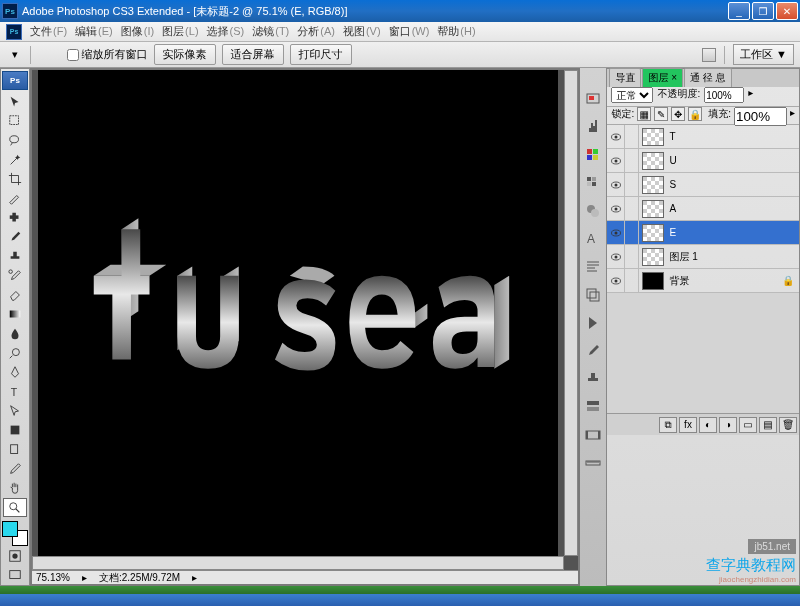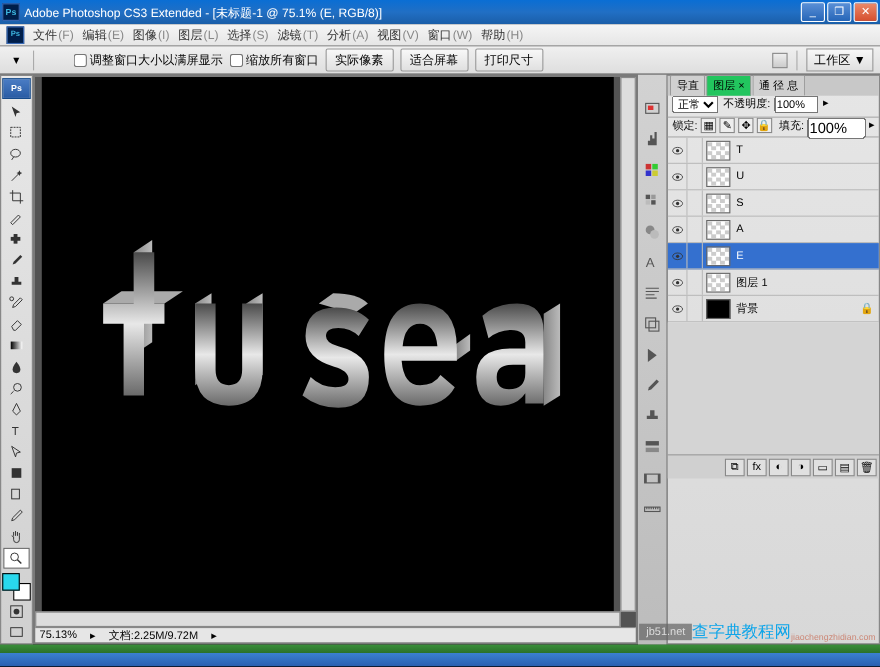--- a/index.html
+++ b/index.html
@@ -65,30 +65,30 @@
 .layer .eye { width: 18px; height: 100%; display: flex; align-items: center; justify-content: center; border-right: 1px solid #bbb; cursor: pointer; }
 .layer .link { width: 14px; height: 100%; border-right: 1px solid #bbb; }
 .layer .thumb { width: 22px; height: 18px; margin: 0 3px; background: repeating-conic-gradient(#ccc 0 25%, #fff 0 50%) 0/8px 8px; border: 1px solid #666; }
 .layer .thumb.black { background: #000; }
 .layer .name { flex: 1; padding-left: 2px; font-size: 10px; }
 .layer-pad { height: 120px; background: #d4d4d4; }
 .panel-foot { height: 22px; background: #d0d0d0; border-top: 1px solid #999; display: flex; align-items: center; justify-content: flex-end; gap: 2px; padding: 0 2px; }
 .foot-btn { width: 18px; height: 16px; border: 1px solid #888; background: #e0e0e0; display: flex; align-items: center; justify-content: center; cursor: pointer; }
 
 .taskbar { position: absolute; left: 0; right: 0; bottom: 0; height: 20px; background: linear-gradient(#3a8f3a,#2a6f2a 40%,#3a7fd0 40%,#2a5fb0); }
-.watermark { position: absolute; right: 4px; bottom: 22px; display: flex; align-items: flex-end; font-size: 10px; color: #888; }
+.watermark { position: absolute; right: 4px; bottom: 22px; display: flex; flex-direction: column; align-items: flex-end; font-size: 10px; color: #888; }
 .watermark .jb { background: rgba(100,100,100,0.7); color: #ddd; padding: 2px 6px; margin-bottom: 2px; }
 .watermark .zd { color: #0ea5e9; font-size: 15px; }
 </style>
 </head>
 <body>
 
 <div class="titlebar">
   <span class="icon">Ps</span>
-  <span class="title">Adobe Photoshop CS3 Extended - [未标题-1 @ 75.1% (E, RGB/8)]</span>
+  <span class="title">Adobe Photoshop CS3 Extended - [未标题-2 @ 75.1% (E, RGB/8)]</span>
   <div class="winbtns">
     <div class="winbtn">_</div>
     <div class="winbtn">❐</div>
     <div class="winbtn close">✕</div>
   </div>
 </div>
 
 <div class="menubar">
   <span class="appicon">Ps</span>
   <span class="mitem"><span>文件</span><span class="mkey">(F)</span></span>
@@ -119,24 +119,20 @@
     </span>
   <span class="opt-tool">
       <svg viewBox="0 0 16 16">
         <circle cx="6" cy="6" r="4" fill="none" stroke="#333"></circle>
         <line x1="9" y1="9" x2="13" y2="13" stroke="#333" stroke-width="1.5"></line>
         <line x1="4" y1="6" x2="8" y2="6" stroke="#333"></line>
       </svg>
     </span>
   <label class="opt-check">
       <input type="checkbox" style="">
-      <span>调整窗口大小以满屏显示</span>
-    </label>
-  <label class="opt-check">
-      <input type="checkbox" style="">
       <span>缩放所有窗口</span>
     </label>
   <button class="opt-btn">实际像素</button>
   <button class="opt-btn">适合屏幕</button>
   <button class="opt-btn">打印尺寸</button>
   <span class="opt-spacer"></span>
   <span class="opt-mini"></span>
   <span class="opt-sep"></span>
   <span class="opt-ws">工作区 ▼</span>
 </div>

